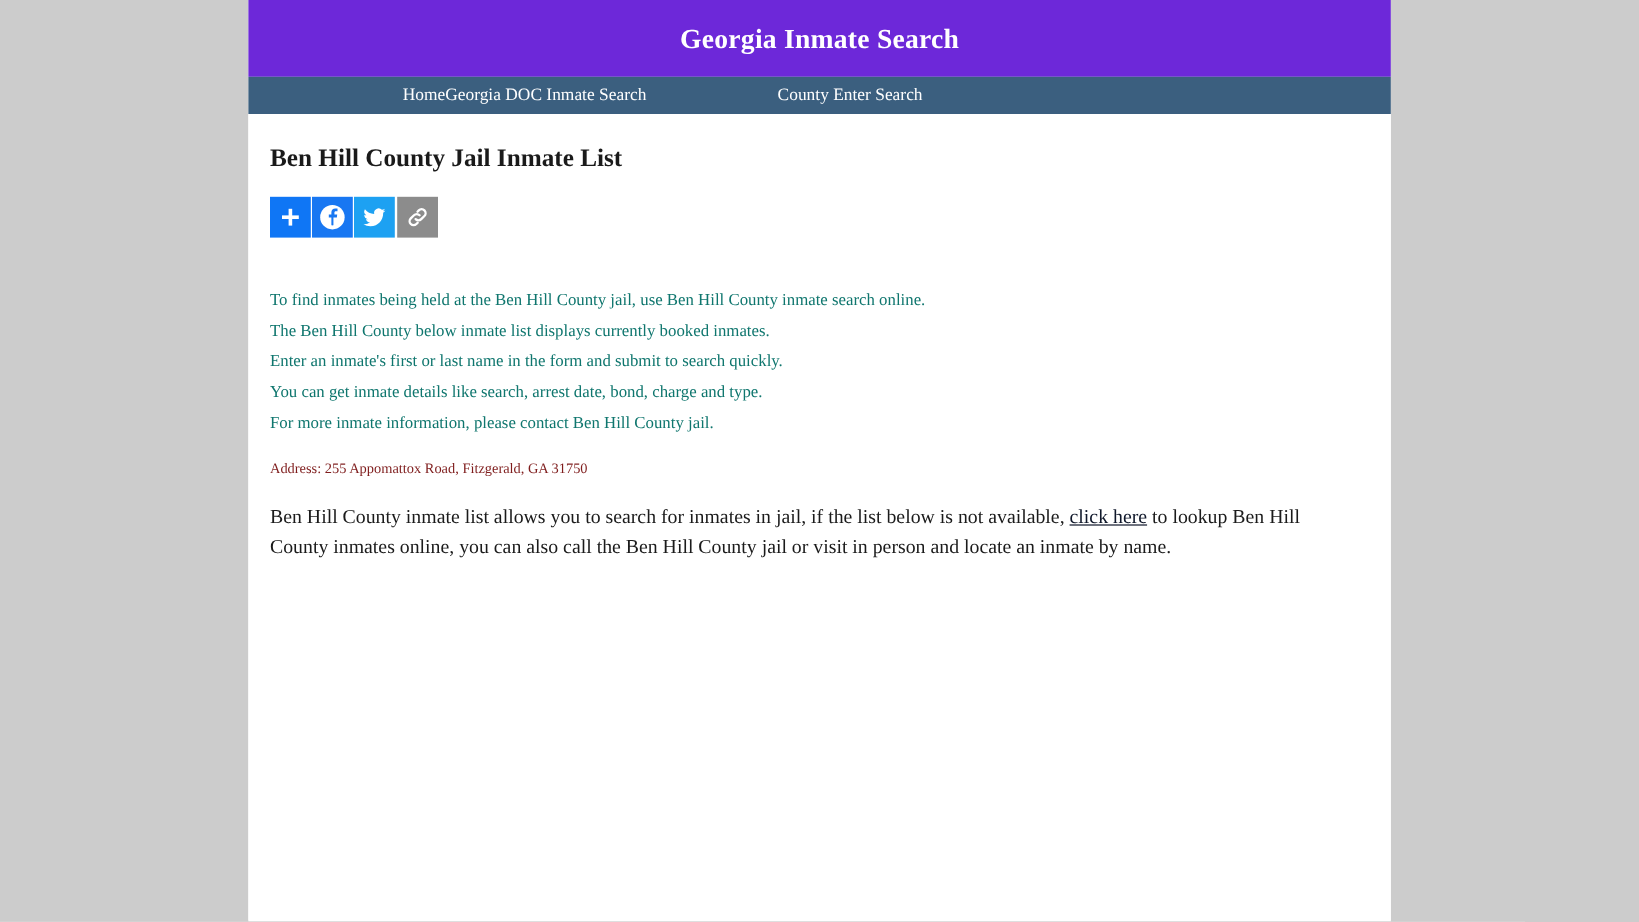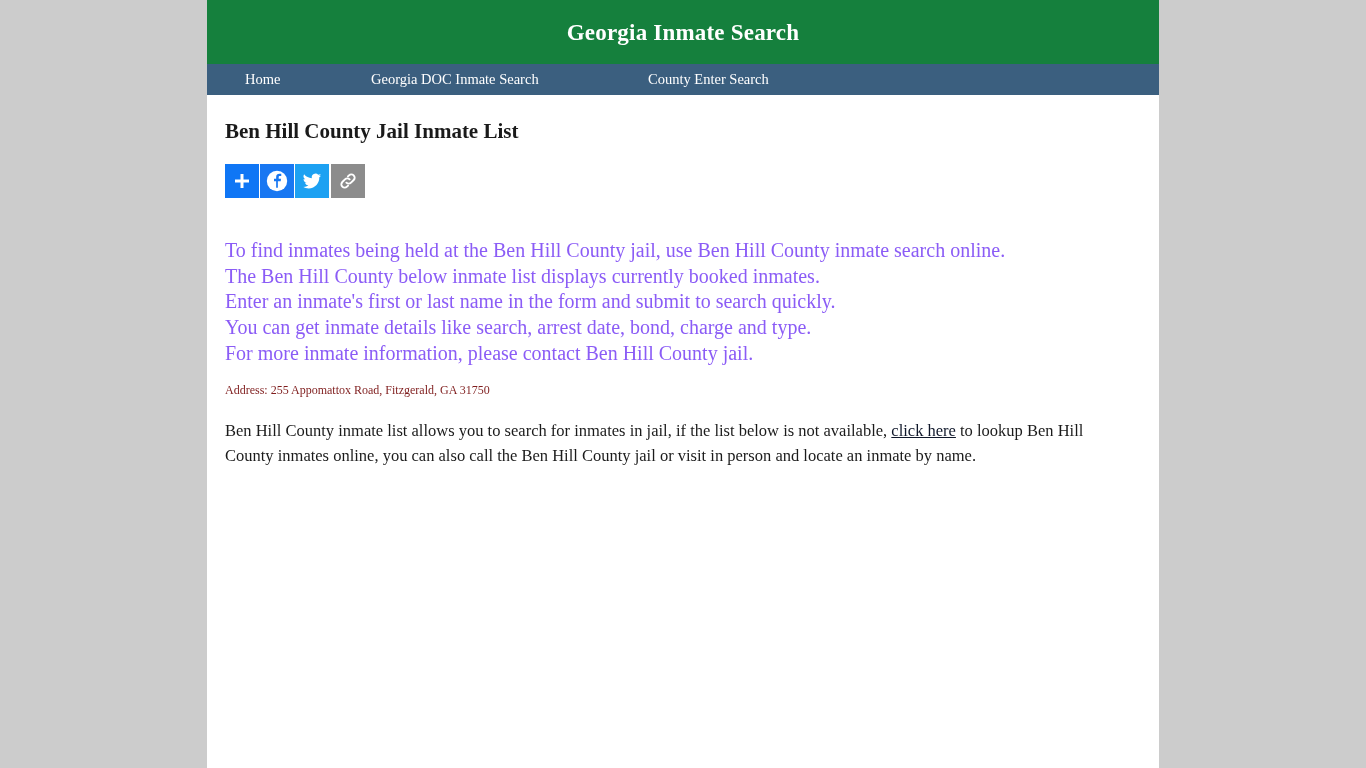--- a/index.html
+++ b/index.html
@@ -27,21 +27,21 @@
     left: 207px;
     top: 0;
     width: 952px;
     min-height: 768px;
     background: #ffffff;
   }
 
   
   .masthead {
     height: 64px;
-    background: #15803d;
+    background: #6d28d9;
     display: flex;
     align-items: center;
     justify-content: center;
   }
   .site-title {
     color: #ffffff;
     font-size: 23px;
     font-weight: bold;
     font-family: "Liberation Serif", "DejaVu Serif", serif;
     letter-spacing: .2px;
@@ -61,21 +61,21 @@
   .nav-item {
     color: #ffffff;
     font-size: 14.5px;
     font-family: "Liberation Serif", "DejaVu Serif", serif;
     text-decoration: none;
     line-height: 1;
     white-space: nowrap;
     cursor: pointer;
     display: inline-block;
   }
-  .nav-item.n0 { width: 126px; }
+  .nav-item.n0 { width: 126px; text-align: right; }
   .nav-item.n1 { width: 277px; }
   .nav-item.n2 { width: auto; }
 
   
   .content {
     padding: 23px 34px 0 18px;
     background: #ffffff;
     min-height: 672px;
   }
 
@@ -112,23 +112,23 @@
   .share-btn.twitter  { background: #1da1f2; margin-left: 1px; }
   .share-btn.link     { background: #8c8c8c; margin-left: 2px; }
   .share-btn svg { display: block; }
 
   
   .lines {
     margin-top: 40px;
   }
   .lines p {
     margin: 0 0 0 0;
-    font-size: 20px;
-    line-height: 25.6px;
-    color: #8b5cf6;
+    font-size: 14px;
+    line-height: 25.6px;
+    color: #0f766e;
     font-family: "Liberation Serif", "DejaVu Serif", serif;
   }
 
   .jail-block {
     margin-top: 12px;
   }
   .jail-block .jail-name {
     font-weight: bold;
     font-size: 16.5px;
     line-height: 25.6px;

